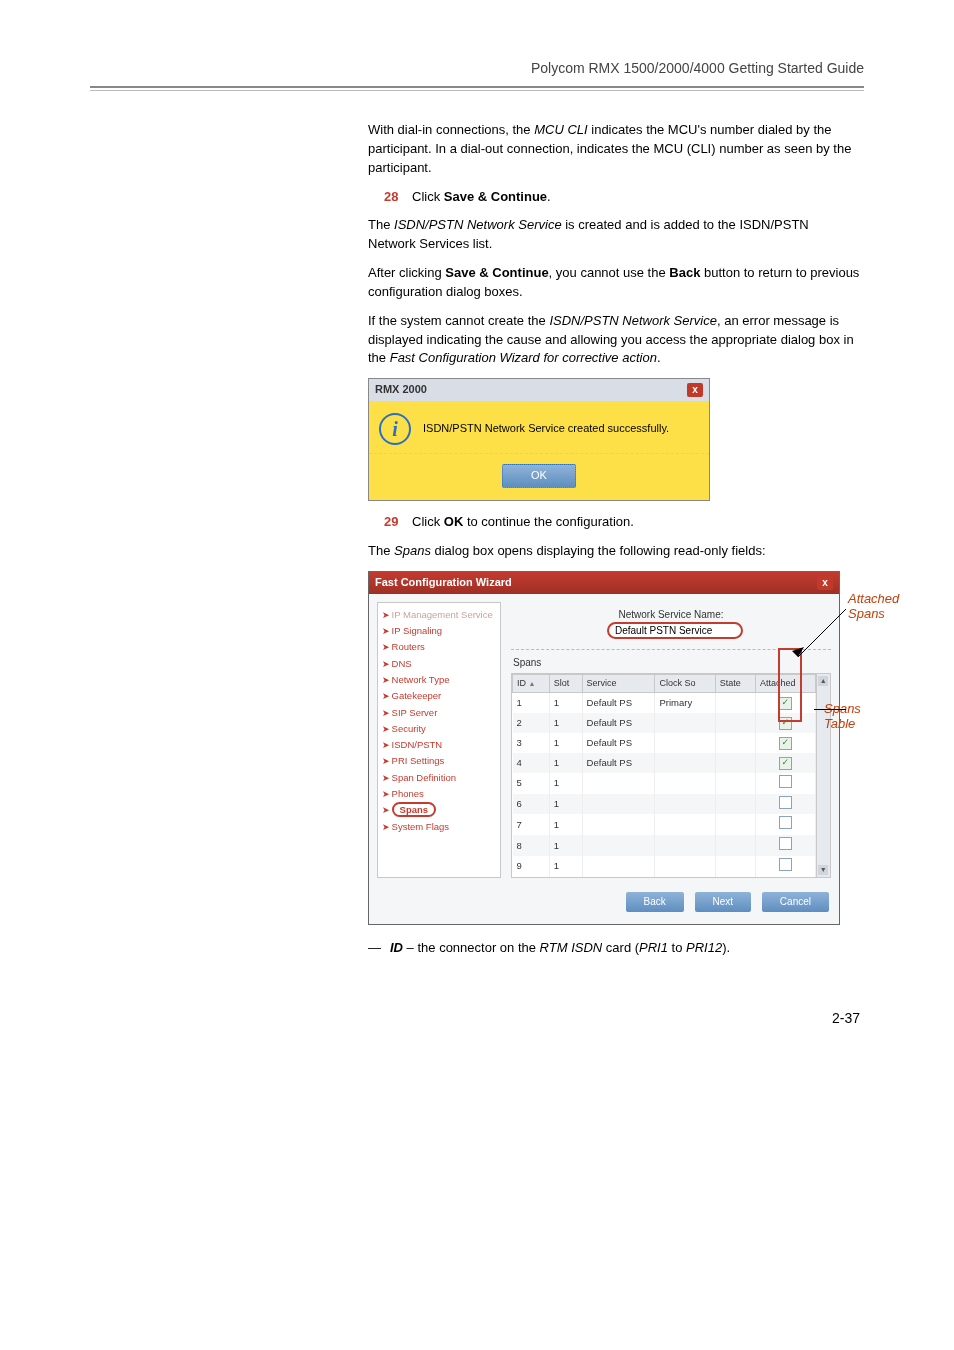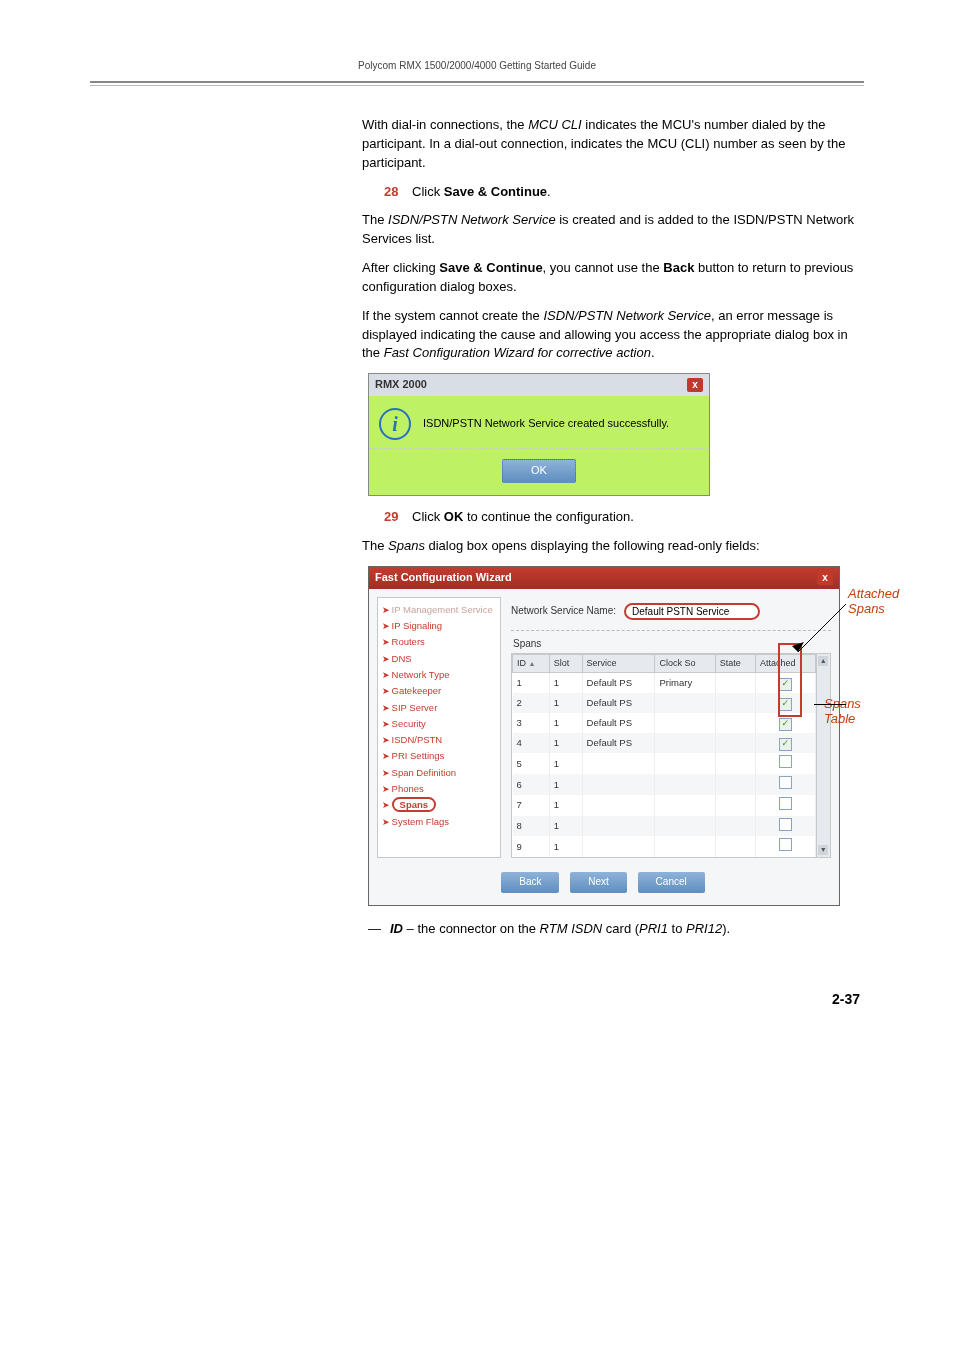--- a/index.html
+++ b/index.html
@@ -9,22 +9,22 @@
     background: #fff;
     width: 954px;
     font-size: 13px;
     color: #000;
   }
   .page {
     padding: 60px 90px 40px 90px;
     box-sizing: border-box;
   }
   .header-right {
-    text-align: center;
-    font-size: 10px;
+    text-align: right;
+    font-size: 14px;
     color: #444;
     margin-bottom: 10px;
   }
   .hr1 {
     border: none;
     border-top: 2px solid #888;
     margin: 0 0 2px 0;
   }
   .hr2 {
     border: none;
@@ -48,33 +48,33 @@
     width: 28px;
     font-weight: bold;
     color: #c43b2f;
     flex-shrink: 0;
     font-size: 13px;
   }
   .step-body {
     flex: 1;
   }
   .indent {
-    margin-left: 22px;
+    margin-left: 28px;
   }
   .bold { font-weight: bold; }
   .italic { font-style: italic; }
 
   
   .msgbox {
     border: 1px solid #888;
     width: 340px;
     margin-left: 28px;
     margin-top: 10px;
     font-size: 11px;
-    background: #bef264;
+    background: #fde047;
   }
   .msgbox-title {
     background: #d8dde6;
     padding: 3px 6px;
     font-weight: bold;
     color: #333;
     display: flex;
     justify-content: space-between;
     align-items: center;
     font-size: 11px;
@@ -183,20 +183,21 @@
     flex: 1;
     padding-left: 10px;
   }
   .wm-row1 {
     display: flex;
     align-items: center;
     font-size: 10px;
     color: #333;
     padding: 6px 0 10px 0;
     border-bottom: 1px dashed #bbb;
+    flex-direction: column;
   }
   .wm-row1 input {
     font-size: 10px;
     border: 2px solid #c43b2f;
     border-radius: 10px;
     padding: 1px 6px;
     width: 120px;
     margin-left: 8px;
   }
   .spans-label {
@@ -255,21 +256,21 @@
   .scroll-arrow {
     width: 10px; height: 10px;
     background: #d0d5dd;
     font-size: 8px;
     color: #555;
     display: flex;
     align-items: center;
     justify-content: center;
   }
   .wizard-btns {
-    text-align: center;
+    text-align: right;
     padding: 10px 10px 12px 0;
   }
   .wbtn {
     display: inline-block;
     background: linear-gradient(#8fb3d9, #5e8ec0);
     color: #fff;
     font-size: 10px;
     padding: 3px 18px;
     margin-left: 8px;
     border-radius: 2px;
@@ -299,21 +300,21 @@
     margin-top: 14px;
     display: flex;
   }
   .footnote .dash {
     width: 22px;
     flex-shrink: 0;
   }
 
   .page-num {
     text-align: right;
-    font-weight: bold;
+    font-weight: normal;
     font-size: 14px;
     margin-top: 50px;
     color: #000;
   }
 
   svg.arrow-svg {
     position: absolute;
     pointer-events: none;
     overflow: visible;
   }

